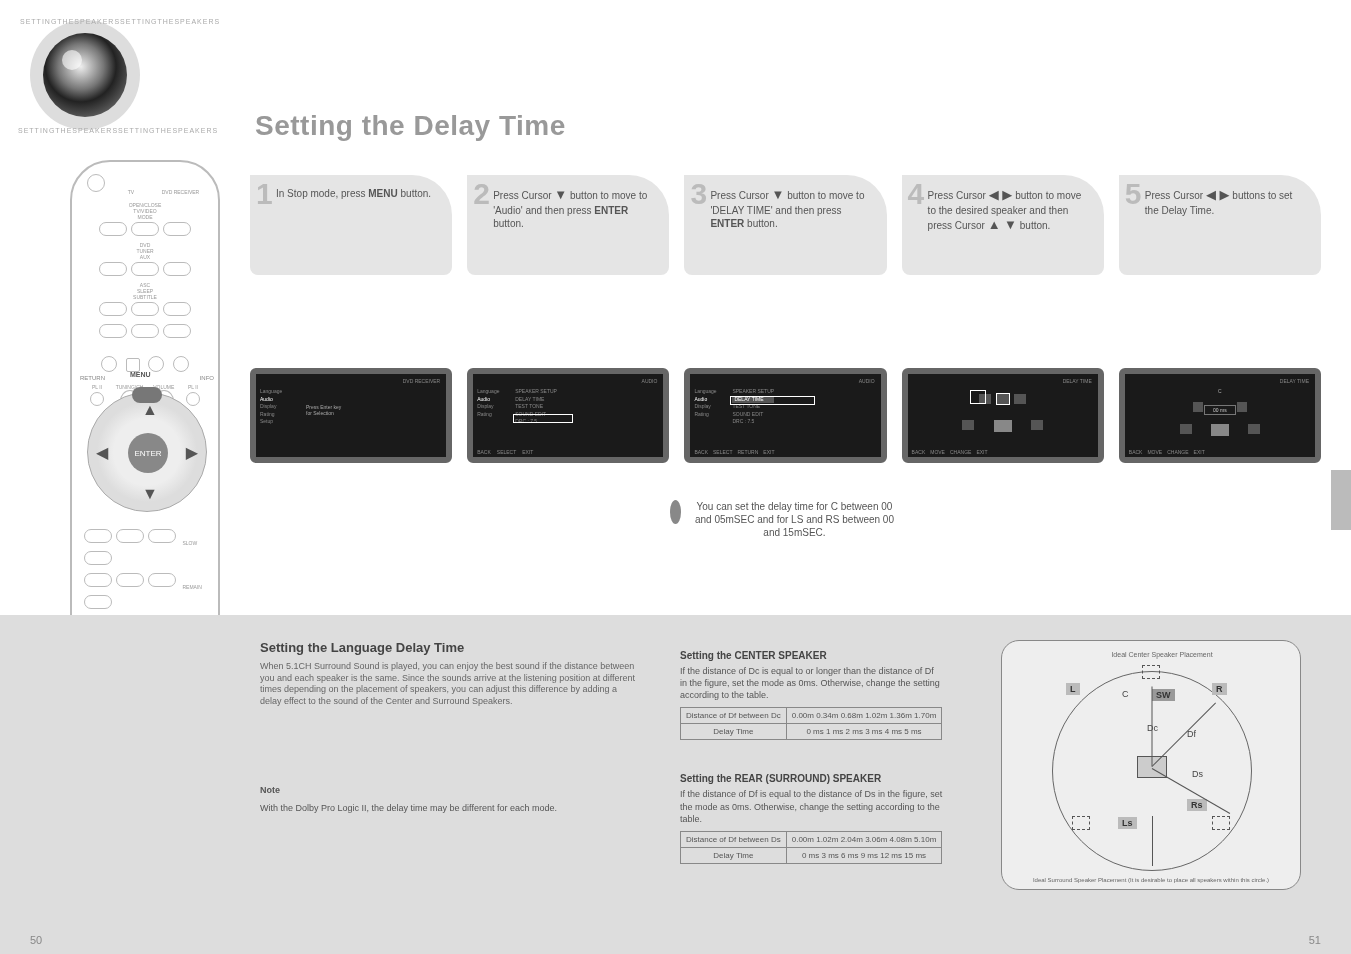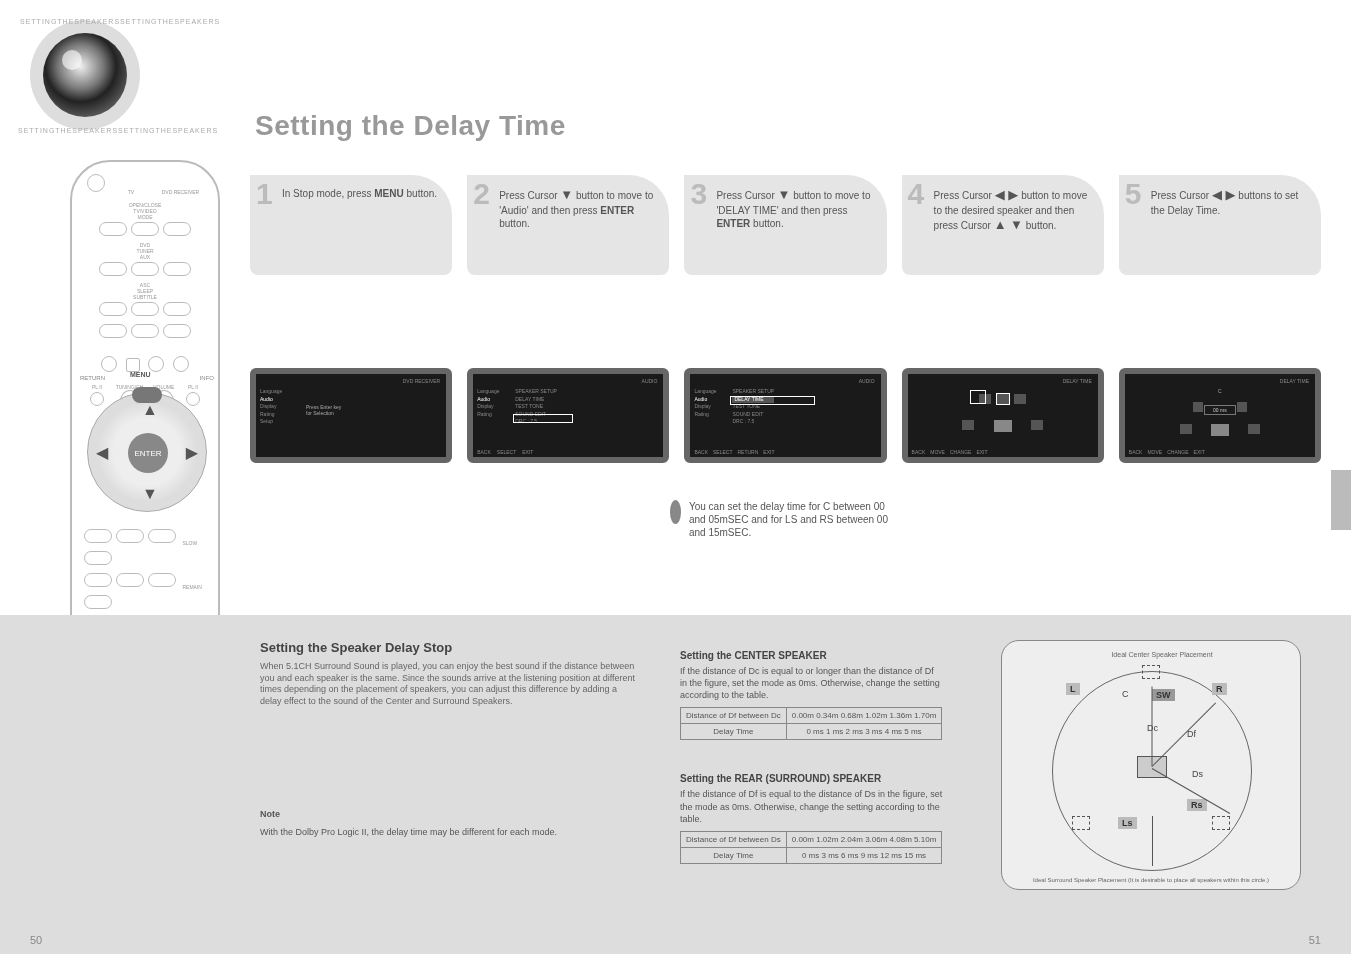--- a/index.html
+++ b/index.html
@@ -65,21 +65,21 @@
     position: relative;
     font-size: 10px;
     color: #555;
   }
   .step-num {
     position: absolute;
     top: 2px; left: 6px;
     font-size: 30px; font-weight: bold;
     color: #bbb;
   }
-  .step-text { margin-left: 20px; margin-top: 2px; line-height: 1.3; }
+  .step-text { margin-left: 14px; margin-top: 2px; line-height: 1.3; }
 
   .screens-row {
     position: absolute;
     top: 368px; left: 250px; right: 30px;
     display: flex; gap: 15px;
     align-items: flex-start;
   }
   .tv {
     flex: 1;
     height: 95px;
@@ -101,21 +101,21 @@
     width: 230px;
     font-size: 10px;
     line-height: 1.3;
     color: #555;
   }
   .bullet {
     width: 24px; height: 24px; border-radius: 50%;
     background: #888; display:inline-block;
     vertical-align: top;
   }
-  .notes-col .row { display:flex; gap:8px; margin-bottom:10px; align-items:flex-start; }
+  .notes-col .row { display:flex; gap:8px; margin-bottom:10px; align-items:flex-start;text-align:center; }
 
   .bottom-band {
     position: absolute;
     left: 0; right: 0; top: 615px; height: 340px;
     background: #ddd;
   }
   .bottom-content {
     position:absolute; inset:0;
     padding: 25px 40px 20px 260px;
     font-size: 10px;
@@ -473,23 +473,23 @@
     <span>You can set the delay time for C between 00 and 05mSEC and for LS and RS between 00 and 15mSEC.</span>
   </div>
 </div>
 
 <div class="page-side-tab"></div>
 
 <div class="bottom-band">
   <div class="bottom-content">
     <div style="display:flex; gap:40px;">
       <div style="flex:0 0 380px;">
-        <div class="setup-title">Setting the Speaker Delay Stop</div>
+        <div class="setup-title">Setting the Language Delay Time</div>
         <div class="setup-desc">When 5.1CH Surround Sound is played, you can enjoy the best sound if the distance between you and each speaker is the same. Since the sounds arrive at the listening position at different times depending on the placement of speakers, you can adjust this difference by adding a delay effect to the sound of the Center and Surround Speakers.</div>
-        <div class="para" style="margin-top:100px;">
+        <div class="para" style="margin-top:76px;">
           <b>Note</b>
         </div>
         <div class="para">With the Dolby Pro Logic II, the delay time may be different for each mode.</div>
       </div>
 
       <div style="flex:0 0 260px;">
         <div class="sub-head">Setting the CENTER SPEAKER</div>
         <div class="para">If the distance of Dc is equal to or longer than the distance of Df in the figure, set the mode as 0ms. Otherwise, change the setting according to the table.</div>
         <table class="delay-table">
           <tbody>

